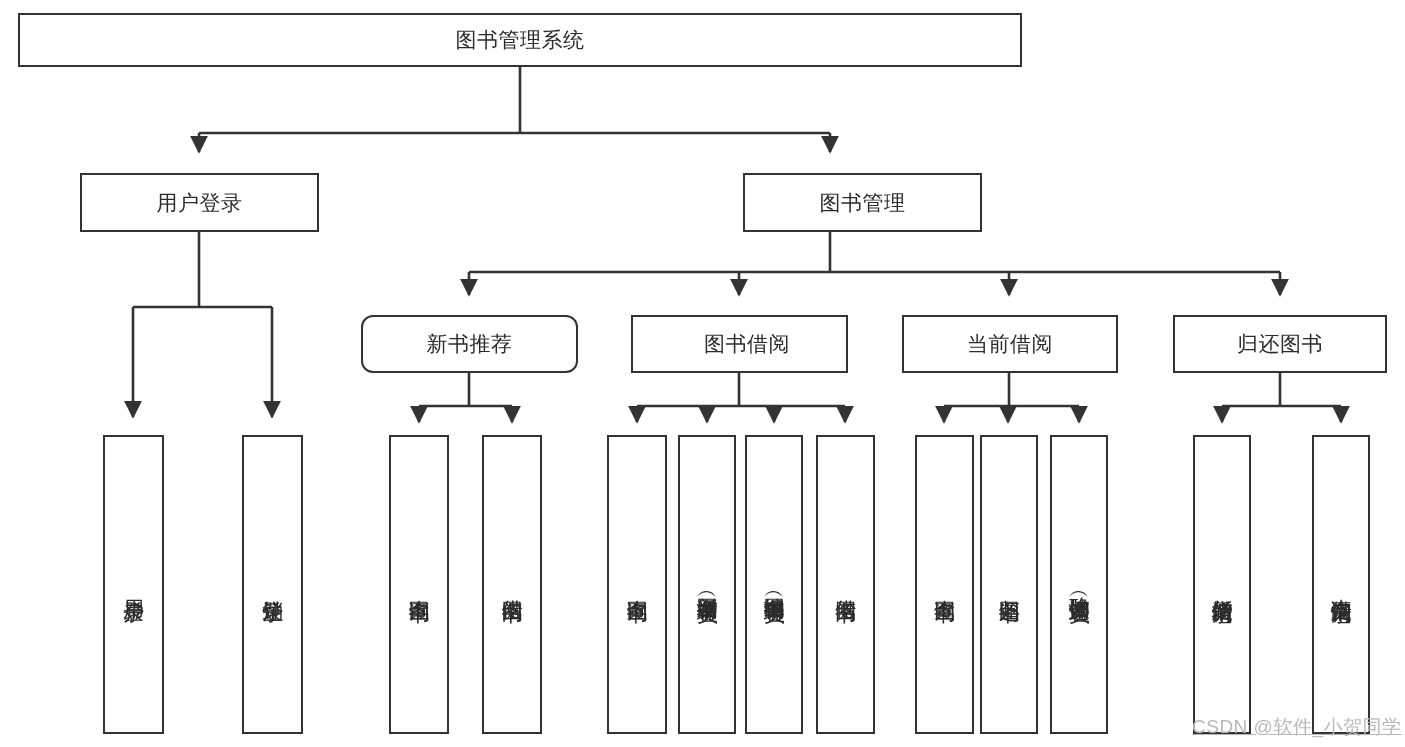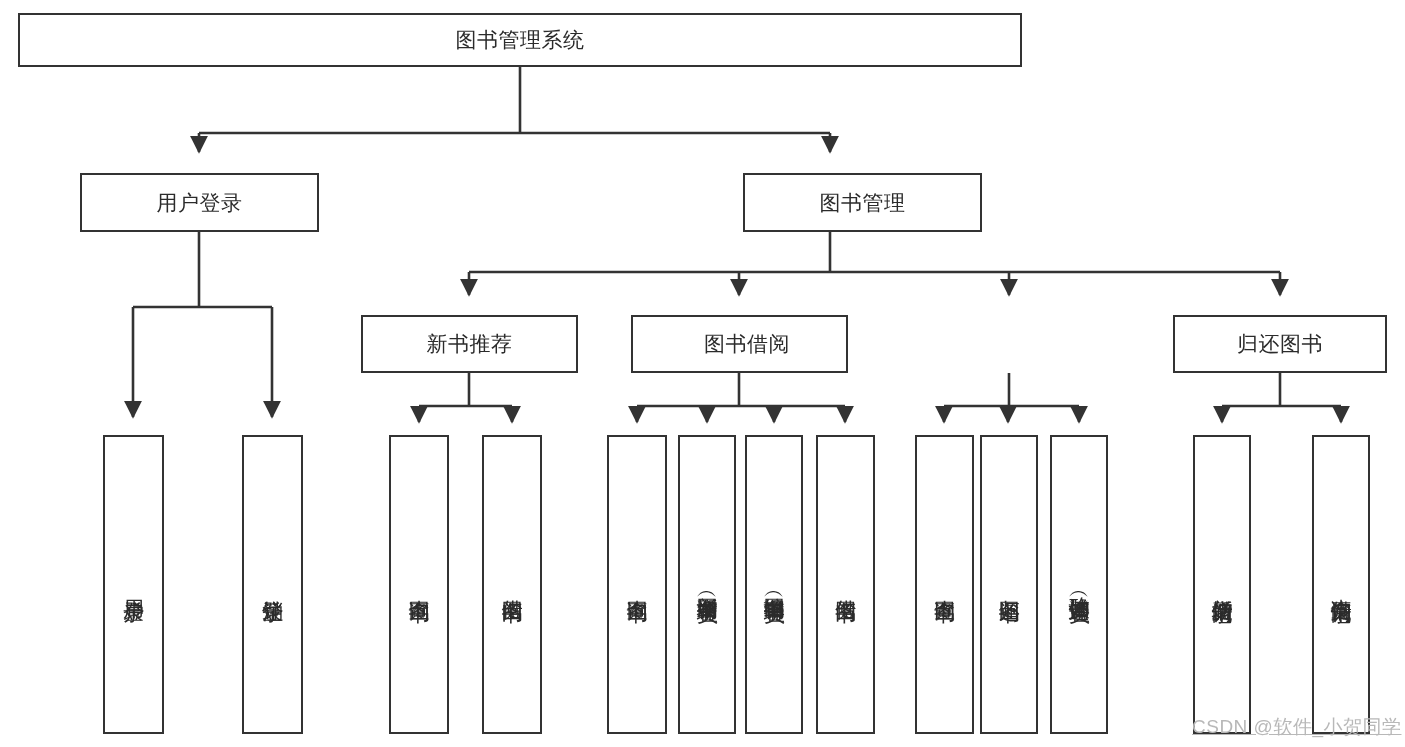--- a/index.html
+++ b/index.html
@@ -129,26 +129,29 @@
     <span class="lbl">图书管理系统</span>
   </div>
 
   <div class="node h" style="left:80px; top:173px; width:239px; height:59px;">
     <span class="lbl">用户登录</span>
   </div>
   <div class="node h" style="left:710px; top:173px; width:239px; height:59px;margin-left:33px;">
     <span class="lbl">图书管理</span>
   </div>
 
-  <div class="node h" style="left:361px; top:315px; width:217px; height:58px;">
+  <div class="node h" style="left:361px; top:315px; width:217px; height:58px;border-radius:12px;">
     <span class="lbl">新书推荐</span>
   </div>
   <div class="node h" style="left:631px; top:315px; width:217px; height:58px;padding-left:15px;">
     <span class="lbl">图书借阅</span>
   </div>
+  <div class="node h" style="left:902px; top:315px; width:216px; height:58px;">
+    <span class="lbl">当前借阅</span>
+  </div>
   <div class="node h" style="left:1173px; top:315px; width:214px; height:58px;">
     <span class="lbl">归还图书</span>
   </div>
 
   <div class="node v" style="left:103px; top:435px; width:61px; height:299px;">
     <span class="lbl">用户登录</span>
   </div>
   <div class="node v" style="left:242px; top:435px; width:61px; height:299px;">
     <span class="lbl">注销登录</span>
   </div>

